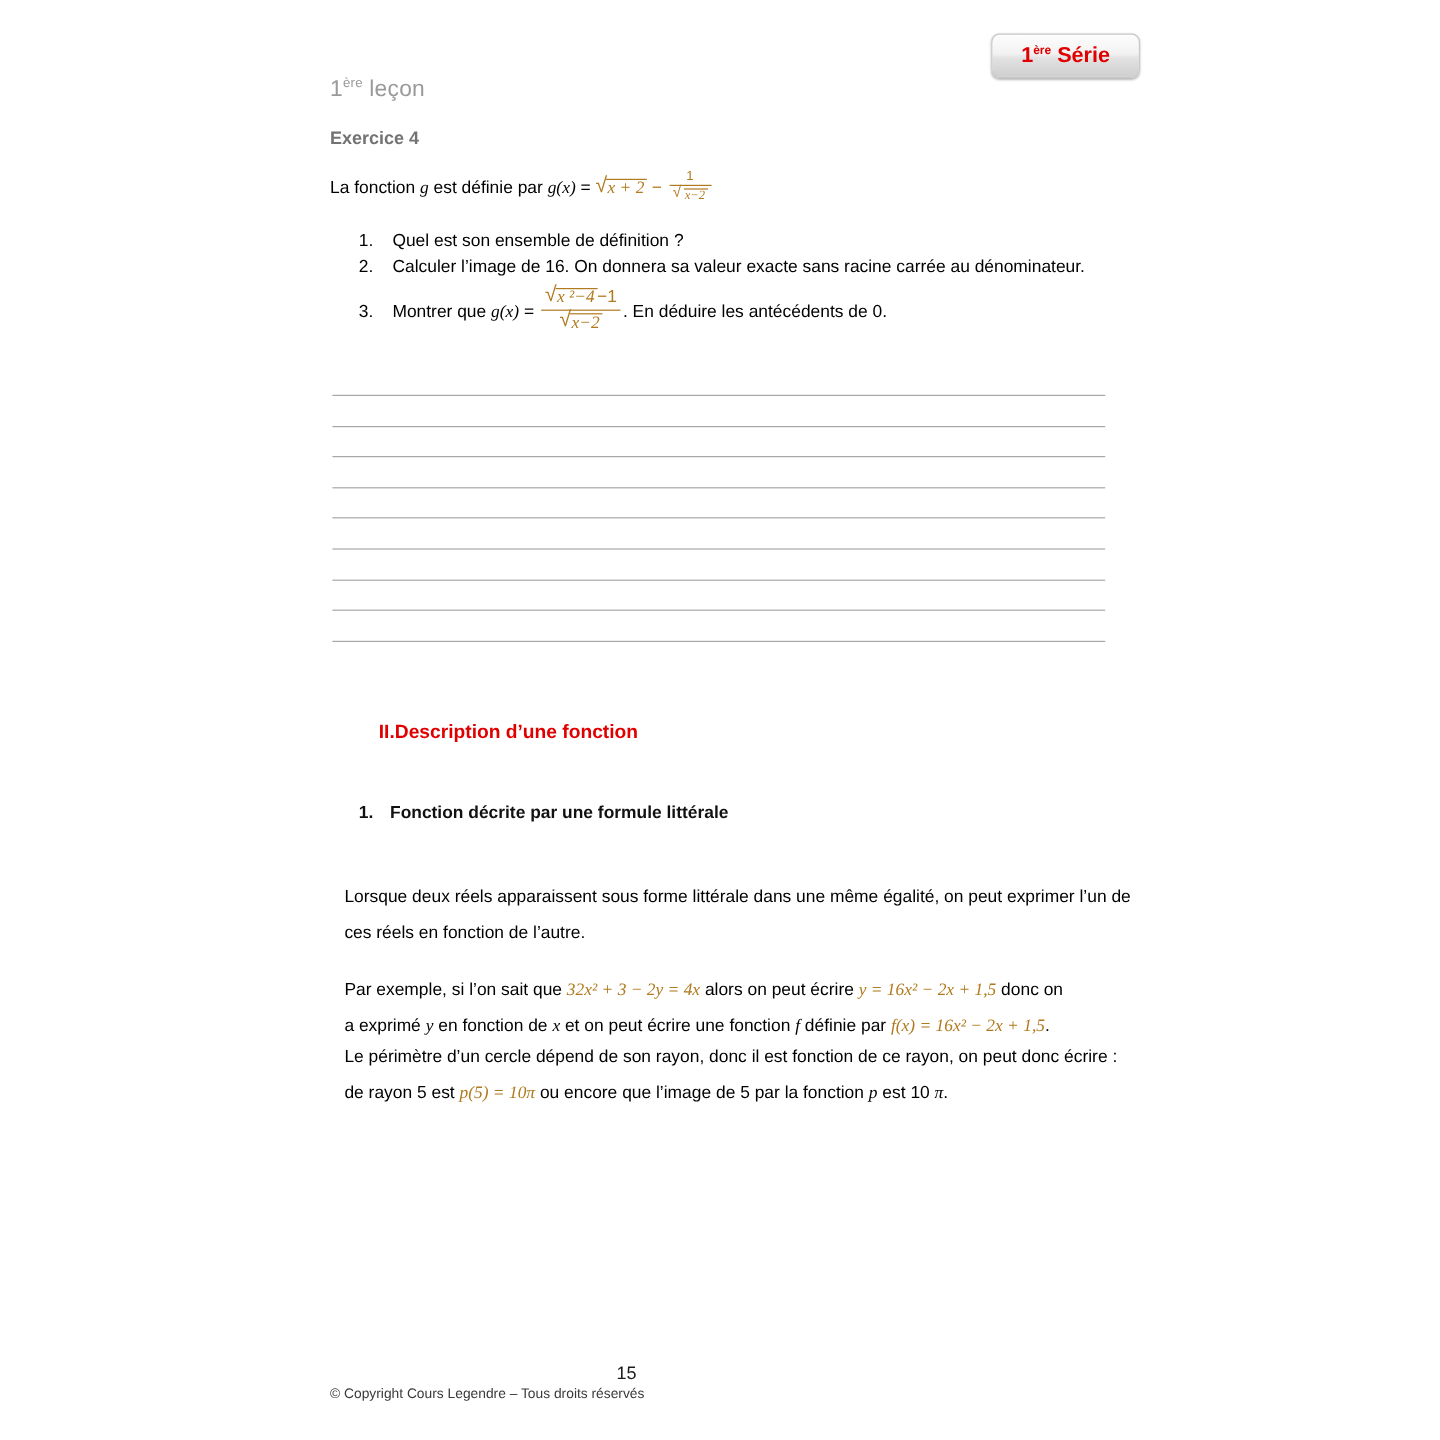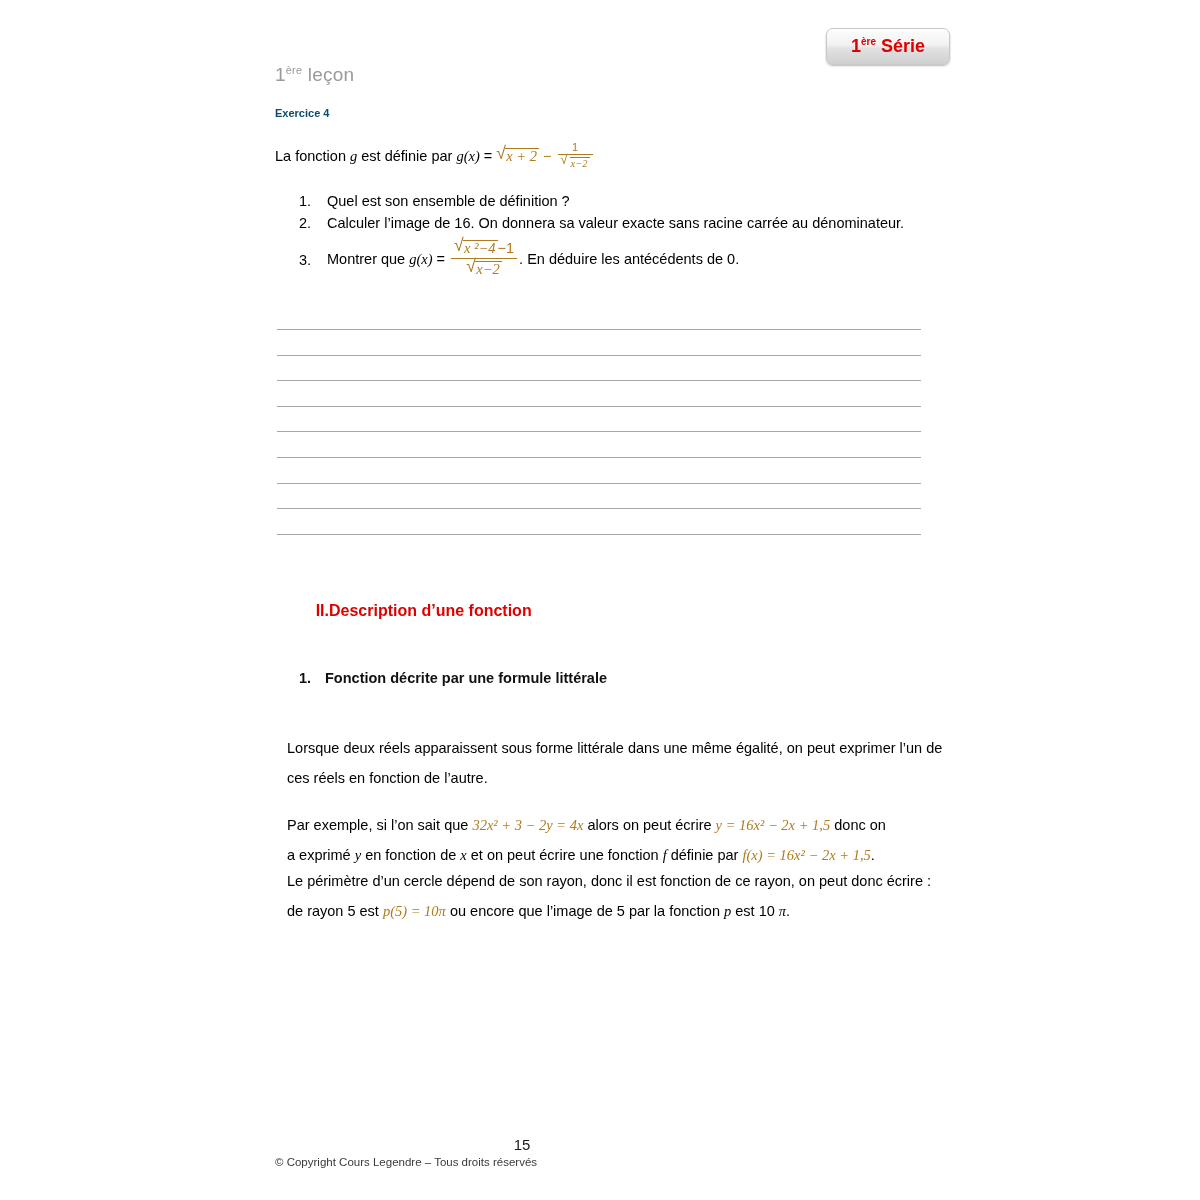--- a/index.html
+++ b/index.html
@@ -76,23 +76,23 @@
     position: absolute;
     left: 275px;
     top: 0;
     width: 648px;
   }
 
   .ex-title {
     position: absolute;
     left: 0;
     top: 107px;
-    font-size: 11px;
+    font-size: 15px;
     font-weight: bold;
-    color: #0c4a6e;
+    color: #737373;
     white-space: nowrap;
   }
 
   .ex-statement {
     position: absolute;
     left: 0;
     top: 143px;
     font-size: 14.5px;
     white-space: nowrap;
     line-height: 1;

